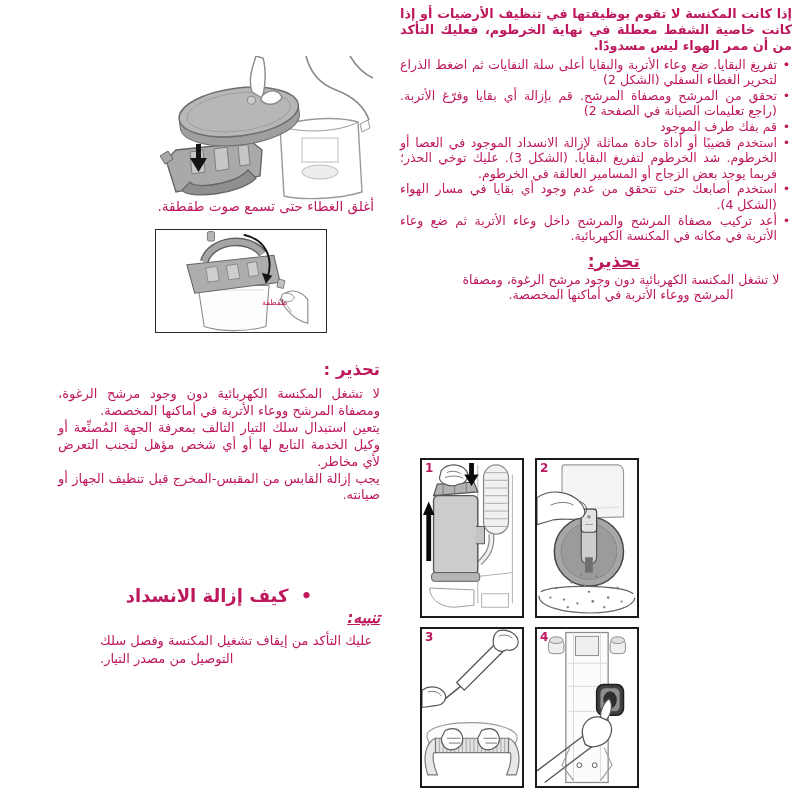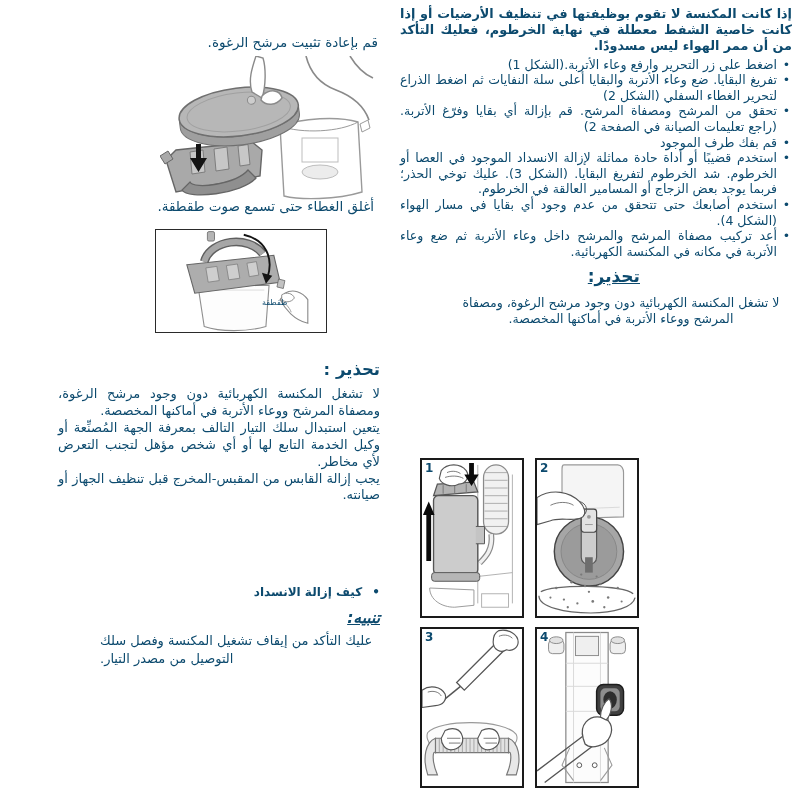--- a/index.html
+++ b/index.html
@@ -1,24 +1,24 @@
 <!DOCTYPE html>
 <html lang="ar"><head>
 <meta charset="utf-8">
 <style>
   html,body{margin:0;padding:0;background:#fff;}
-  .page{position:relative;width:800px;height:800px;background:#fff;color:#0c4a6e;
+  .page{position:relative;width:800px;height:800px;background:#fff;color:#be185d;
         font-family:"DejaVu Sans",sans-serif;overflow:hidden;}
   
   .col-right{position:absolute;top:6px;right:8px;width:392px;direction:rtl;
              font-size:12.5px;line-height:15.6px;text-align:justify;}
   .intro{font-weight:bold;font-size:12.8px;line-height:16.2px;margin:0 0 2px 0;}
   .bul{position:relative;padding-right:15px;margin:0;}
   .bm{position:absolute;right:2px;top:0;}
-  .warn-head-r{margin:7px 0 9px 0;padding-right:152px;font-size:17px;font-weight:bold;
+  .warn-head-r{margin:7px 0 1px 0;padding-right:152px;font-size:17px;font-weight:bold;
                line-height:20px;text-align:right;}
   .warn-head-r span{text-decoration:underline;}
   .warn-text-r{width:318px;margin:1px 12px 0 0;text-align:center;}
   
   .fig-grid{position:absolute;left:420px;top:458px;width:219px;height:330px;
             display:grid;grid-template-columns:104px 104px;grid-template-rows:160px 161px;
             column-gap:11px;row-gap:9px;}
   .panel{position:relative;border:2px solid #1a1a1a;background:#fff;box-sizing:border-box;}
   .panel svg{position:absolute;left:0;top:0;width:100%;height:100%;}
   .panel-num{position:absolute;left:3px;top:1px;font-weight:bold;font-size:12px;
@@ -31,41 +31,40 @@
         font-size:13.5px;}
   .illoB{position:absolute;left:155px;top:229px;width:172px;height:104px;
          border:1.5px solid #2a2a2a;box-sizing:border-box;background:#fff;}
   .illoB svg{position:absolute;left:0;top:0;width:100%;height:100%;}
   .click-label{position:absolute;left:106px;top:68px;font-size:8px;direction:rtl;z-index:2;}
   .warn-head-l{position:absolute;left:58px;top:360px;width:322px;text-align:right;direction:rtl;
                font-size:16.5px;font-weight:bold;}
   .warn-paras{position:absolute;left:58px;top:386px;width:322px;direction:rtl;
               text-align:justify;font-size:13px;line-height:16.9px;}
   .warn-paras p{margin:0;}
-  .howto{position:absolute;left:58px;top:585px;width:322px;text-align:right;direction:rtl;
-         font-size:12px;font-weight:bold;}
+  .howto{position:absolute;left:58px;top:585px;width:322px;text-align:center;direction:rtl;
+         font-size:18px;font-weight:bold;}
   .howto .bm2{margin-left:6px;}
   .note-head{position:absolute;left:58px;top:609px;width:322px;text-align:right;direction:rtl;
              font-size:15.5px;font-weight:bold;font-style:italic;}
   .note-head span{text-decoration:underline;}
   .note-text{position:absolute;left:100px;top:632px;width:280px;direction:rtl;
              text-align:left;font-size:13px;line-height:17.5px;}
 </style>
 </head>
 <body>
 
 <div class="page">
 
   <div class="col-right">
     <p class="intro">إذا كانت المكنسة لا تقوم بوظيفتها في تنظيف الأرضيات أو إذا كانت خاصية الشفط معطلة في نهاية الخرطوم، فعليك التأكد من أن ممر الهواء ليس مسدودًا.</p>
 
     <div>
       <div class="bul">
         <span class="bm">•</span>
-        <span>اضغط على زر التحرير وارفع وعاء الأتربة.(الشكل 1)</span>
       </div>
       <div class="bul">
         <span class="bm">•</span>
         <span>تفريغ البقايا. ضع وعاء الأتربة والبقايا أعلى سلة النفايات ثم اضغط الذراع لتحرير الغطاء السفلي (الشكل 2)</span>
       </div>
       <div class="bul">
         <span class="bm">•</span>
         <span>تحقق من المرشح ومصفاة المرشح. قم بإزالة أي بقايا وفرّغ الأتربة. (راجع تعليمات الصيانة في الصفحة 2)</span>
       </div>
       <div class="bul">
@@ -192,21 +191,20 @@
         <path d="M0,146 L50,108 M8,158 L58,120" stroke="#555" stroke-width="1.4" fill="none"></path>
         <path d="M48,112 C44,98 54,88 66,90 C76,92 80,100 76,110 C72,120 56,124 50,118 Z" fill="#fff" stroke="#555" stroke-width="1.3"></path>
         <path d="M66,90 C66,82 70,74 75,71 C79,76 78,86 72,93 Z" fill="#fff" stroke="#555" stroke-width="1.2"></path>
         <path d="M34,122 L26,140 L38,156 M70,122 L78,140 L66,156" fill="none" stroke="#9a9a9a" stroke-width="1.1"></path>
         <circle cx="44" cy="140" r="2.5" fill="#fff" stroke="#555"></circle>
         <circle cx="60" cy="140" r="2.5" fill="#fff" stroke="#555"></circle>
       </svg>
     </figure>
   </div>
 
-  <div class="cap1">قم بإعادة تثبيت مرشح الرغوة.</div>
 
   <svg class="illoA" viewBox="0 0 215 146">
     <path d="M146,0 C150,16 160,28 176,34 C192,40 204,50 209,64" fill="none" stroke="#8a8a8a" stroke-width="1.6"></path>
     <path d="M190,0 C196,10 204,18 213,22" fill="none" stroke="#8a8a8a" stroke-width="1.6"></path>
     <path d="M120,70 C142,62 178,60 198,66 L202,136 C176,144 140,144 124,140 Z" fill="#fff" stroke="#9a9a9a" stroke-width="1.4"></path>
     <path d="M120,70 C142,78 180,76 198,66" fill="none" stroke="#9a9a9a"></path>
     <rect x="142" y="82" width="36" height="24" fill="none" stroke="#bdbdbd"></rect>
     <ellipse cx="160" cy="116" rx="18" ry="7" fill="#ececec" stroke="#bdbdbd"></ellipse>
     <path d="M200,68 l8,-4 2,8 -8,4 z" fill="#fff" stroke="#9a9a9a"></path>
     <path d="M6,104 L16,94 L92,86 L102,94 L100,120 L16,136 Z" fill="#a9a9a9" stroke="#666" stroke-width="1.4"></path>

